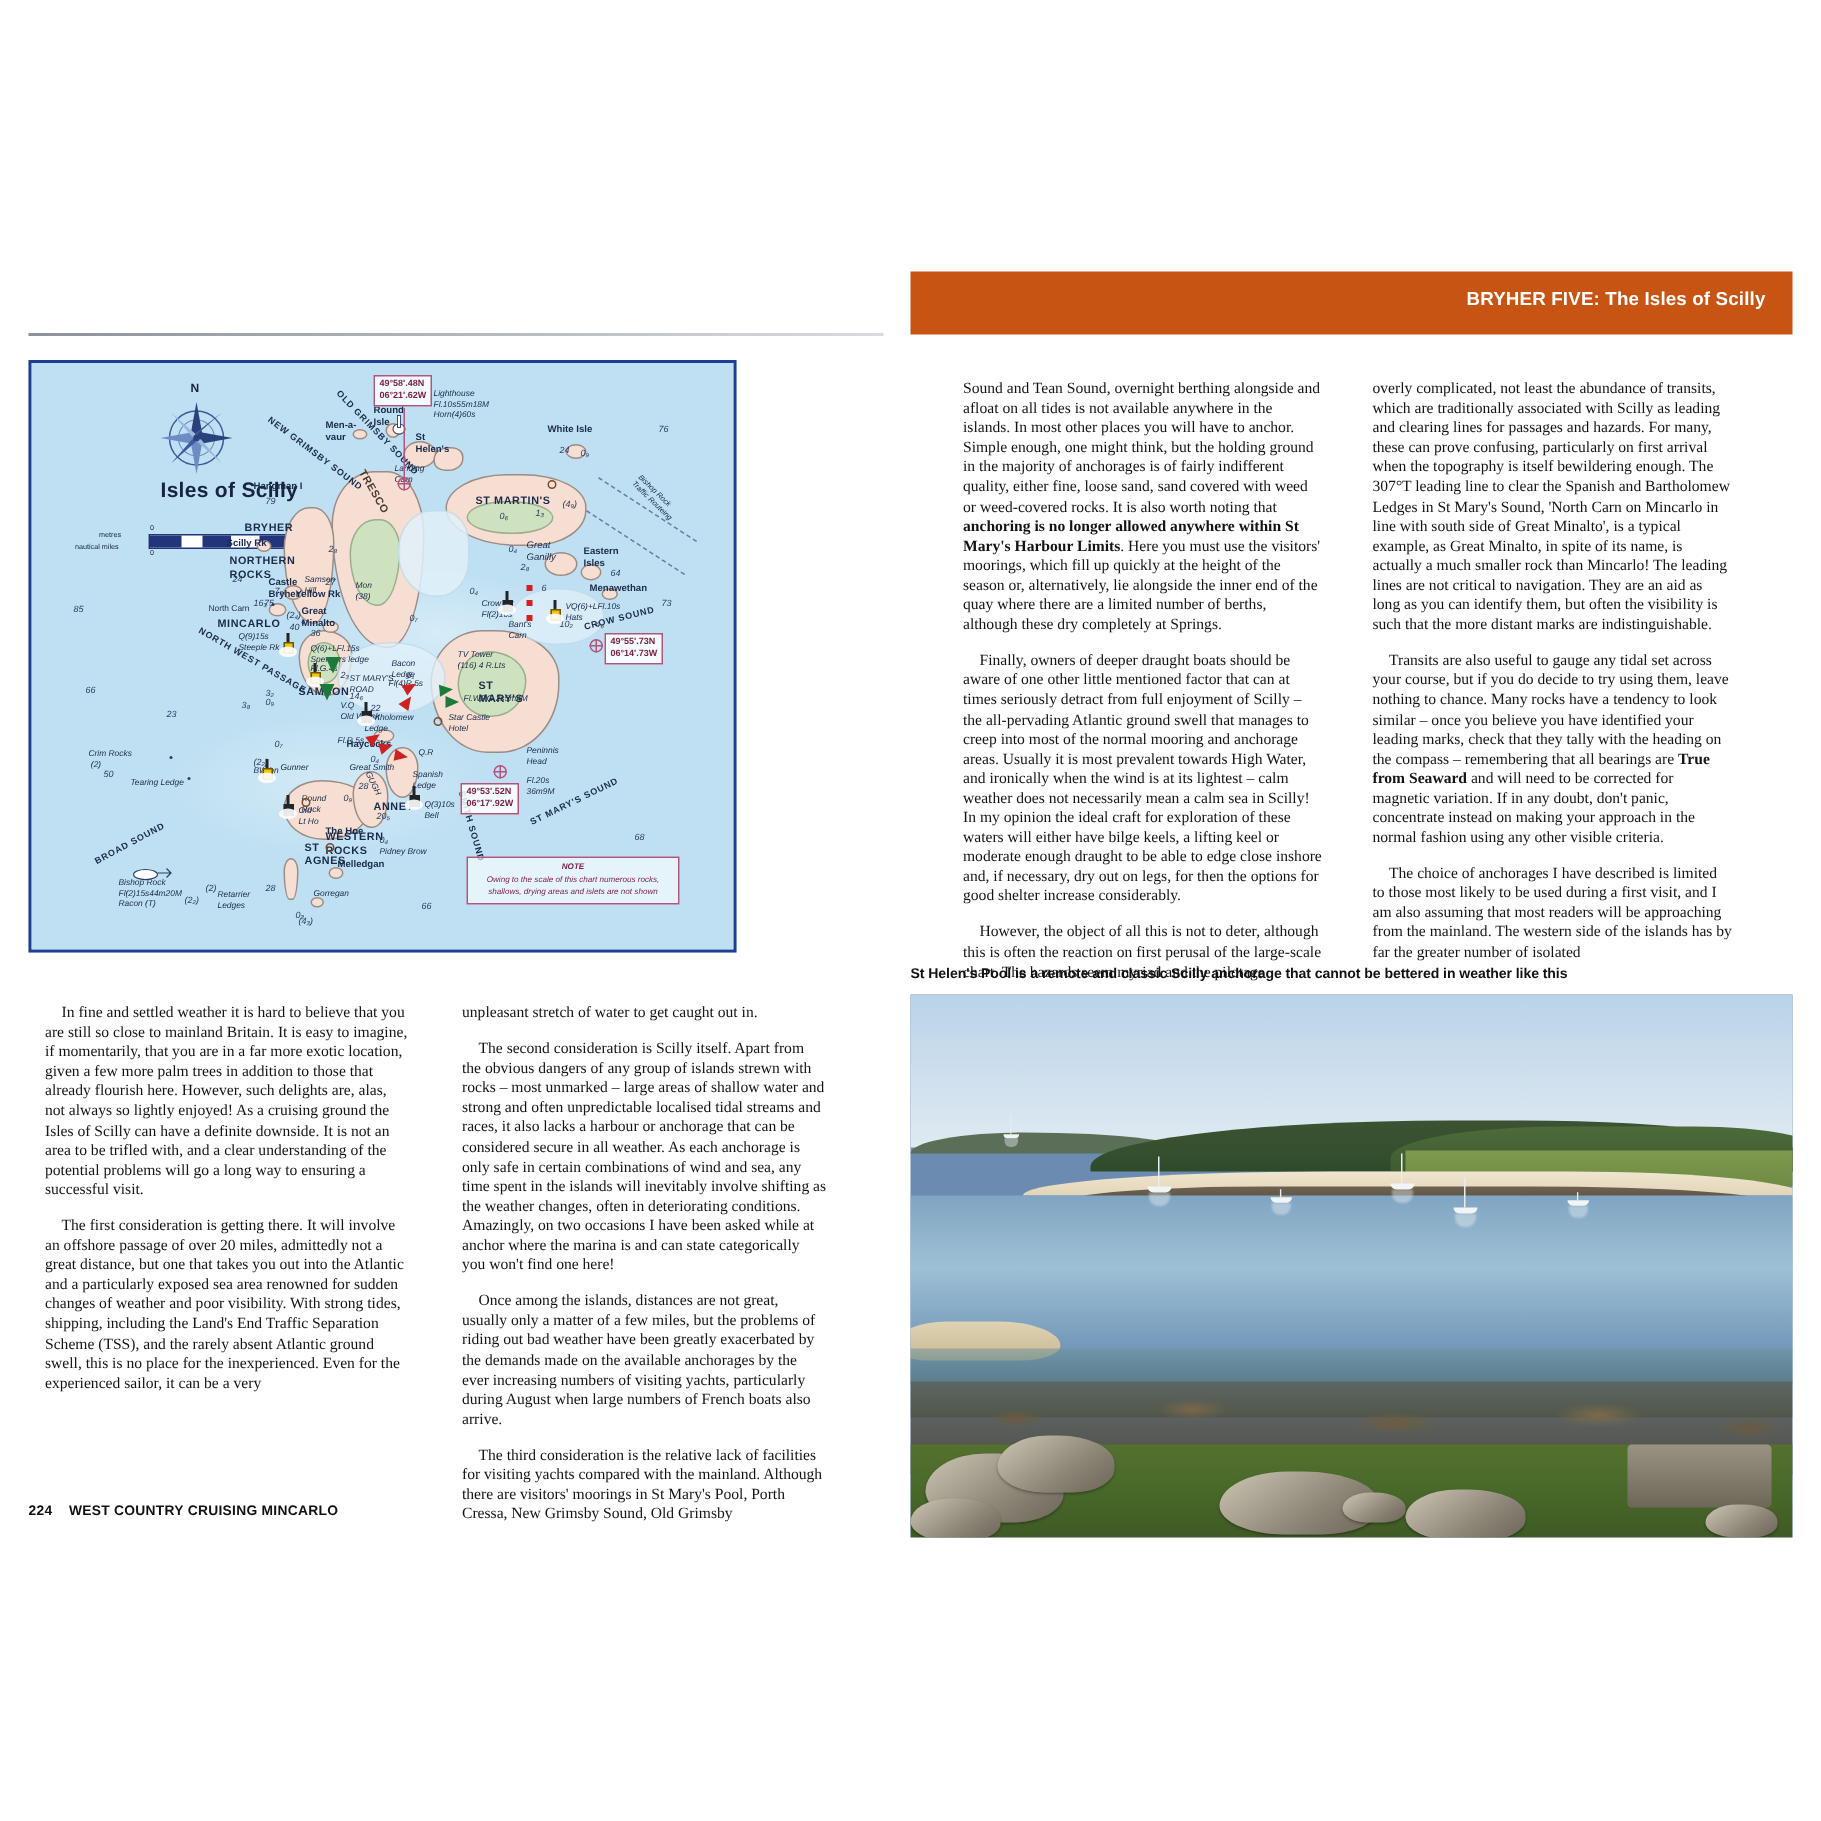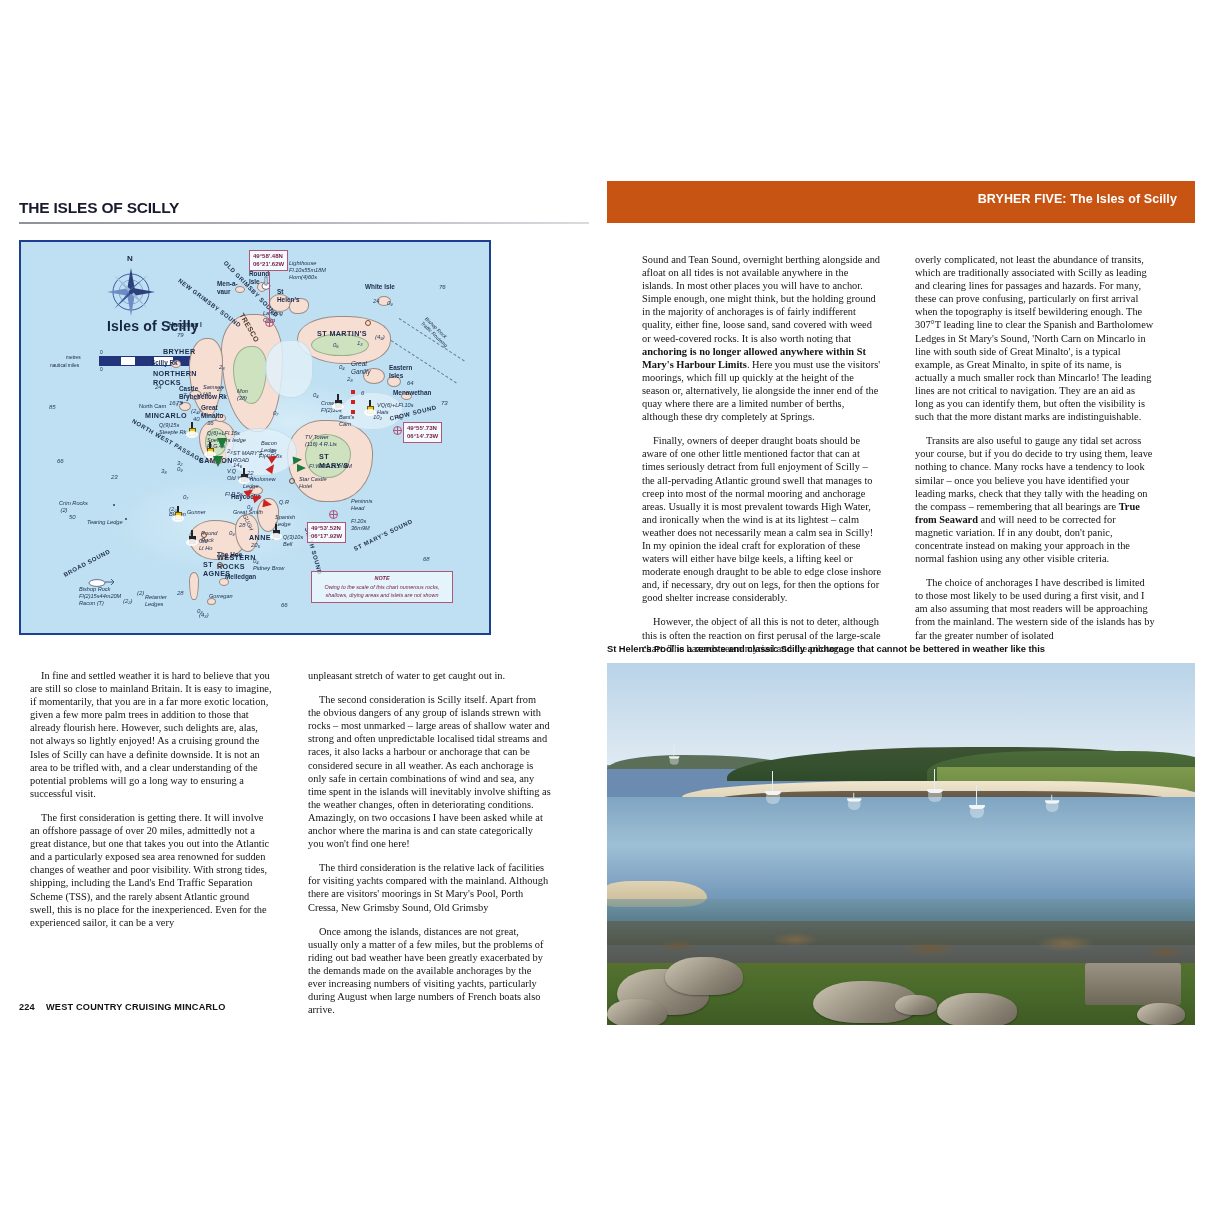--- a/index.html
+++ b/index.html
@@ -293,23 +293,20 @@
   }
   .footer .pg { color:#111; margin-right:11px; }
 </style>
 </head>
 <body>
 
 <div id="page">
 
   <div class="hdr-orange">
     <div class="ch-title">BRYHER FIVE: The Isles of Scilly</div>
-  </div>
-  <div class="hdr-left">
-    <div class="bk-title">THE ISLES OF SCILLY</div>
   </div>
   <div class="hdr-rule"></div>
 
   <div id="chart">
     <div class="seabg"></div>
 
     <div class="compass">
       <div class="n">N</div>
       <svg width="52" height="52" viewBox="0 0 52 52">
         <circle cx="26" cy="26" r="18" fill="none" stroke="#3d5a9e" stroke-width="1"></circle>
@@ -618,22 +615,22 @@
   </div>
 
   <div class="col" style="left:19px;top:658px;width:265px;">
     <p class="ind">In fine and settled weather it is hard to believe that you are still so close to mainland Britain. It is easy to imagine, if momentarily, that you are in a far more exotic location, given a few more palm trees in addition to those that already flourish here. However, such delights are, alas, not always so lightly enjoyed! As a cruising ground the Isles of Scilly can have a definite downside. It is not an area to be trifled with, and a clear understanding of the potential problems will go a long way to ensuring a successful visit.</p>
     <p class="ind">The first consideration is getting there. It will involve an offshore passage of over 20 miles, admittedly not a great distance, but one that takes you out into the Atlantic and a particularly exposed sea area renowned for sudden changes of weather and poor visibility. With strong tides, shipping, including the Land's End Traffic Separation Scheme (TSS), and the rarely absent Atlantic ground swell, this is no place for the inexperienced. Even for the experienced sailor, it can be a very</p>
   </div>
 
   <div class="col" style="left:297px;top:658px;width:265px;">
     <p>unpleasant stretch of water to get caught out in.</p>
     <p class="ind">The second consideration is Scilly itself. Apart from the obvious dangers of any group of islands strewn with rocks – most unmarked – large areas of shallow water and strong and often unpredictable localised tidal streams and races, it also lacks a harbour or anchorage that can be considered secure in all weather. As each anchorage is only safe in certain combinations of wind and sea, any time spent in the islands will inevitably involve shifting as the weather changes, often in deteriorating conditions. Amazingly, on two occasions I have been asked while at anchor where the marina is and can state categorically you won't find one here!</p>
+    <p class="ind">Once among the islands, distances are not great, usually only a matter of a few miles, but the problems of riding out bad weather have been greatly exacerbated by the demands made on the available anchorages by the ever increasing numbers of visiting yachts, particularly during August when large numbers of French boats also arrive.</p>
     <p class="ind">The third consideration is the relative lack of facilities for visiting yachts compared with the mainland. Although there are visitors' moorings in St Mary's Pool, Porth Cressa, New Grimsby Sound, Old Grimsby</p>
-    <p class="ind">Once among the islands, distances are not great, usually only a matter of a few miles, but the problems of riding out bad weather have been greatly exacerbated by the demands made on the available anchorages by the ever increasing numbers of visiting yachts, particularly during August when large numbers of French boats also arrive.</p>
   </div>
 
   <div class="col" style="left:631px;top:242px;width:262px;">
     <p><span>Sound and Tean Sound, overnight berthing alongside and afloat on all tides is not available anywhere in the islands. In most other places you will have to anchor. Simple enough, one might think, but the holding ground in the majority of anchorages is of fairly indifferent quality, either fine, loose sand, sand covered with weed or weed-covered rocks. It is also worth noting that </span><b>anchoring is no longer allowed anywhere within St Mary's Harbour Limits</b><span>. Here you must use the visitors' moorings, which fill up quickly at the height of the season or, alternatively, lie alongside the inner end of the quay where there are a limited number of berths, although these dry completely at Springs.</span></p>
     <p class="ind">Finally, owners of deeper draught boats should be aware of one other little mentioned factor that can at times seriously detract from full enjoyment of Scilly – the all-pervading Atlantic ground swell that manages to creep into most of the normal mooring and anchorage areas. Usually it is most prevalent towards High Water, and ironically when the wind is at its lightest – calm weather does not necessarily mean a calm sea in Scilly! In my opinion the ideal craft for exploration of these waters will either have bilge keels, a lifting keel or moderate enough draught to be able to edge close inshore and, if necessary, dry out on legs, for then the options for good shelter increase considerably.</p>
     <p class="ind">However, the object of all this is not to deter, although this is often the reaction on first perusal of the large-scale chart. The hazards seem myriad and the pilotage</p>
   </div>
 
   <div class="col" style="left:904px;top:242px;width:262px;">
     <p>overly complicated, not least the abundance of transits, which are traditionally associated with Scilly as leading and clearing lines for passages and hazards. For many, these can prove confusing, particularly on first arrival when the topography is itself bewildering enough. The 307°T leading line to clear the Spanish and Bartholomew Ledges in St Mary's Sound, 'North Carn on Mincarlo in line with south side of Great Minalto', is a typical example, as Great Minalto, in spite of its name, is actually a much smaller rock than Mincarlo! The leading lines are not critical to navigation. They are an aid as long as you can identify them, but often the visibility is such that the more distant marks are indistinguishable.</p>

